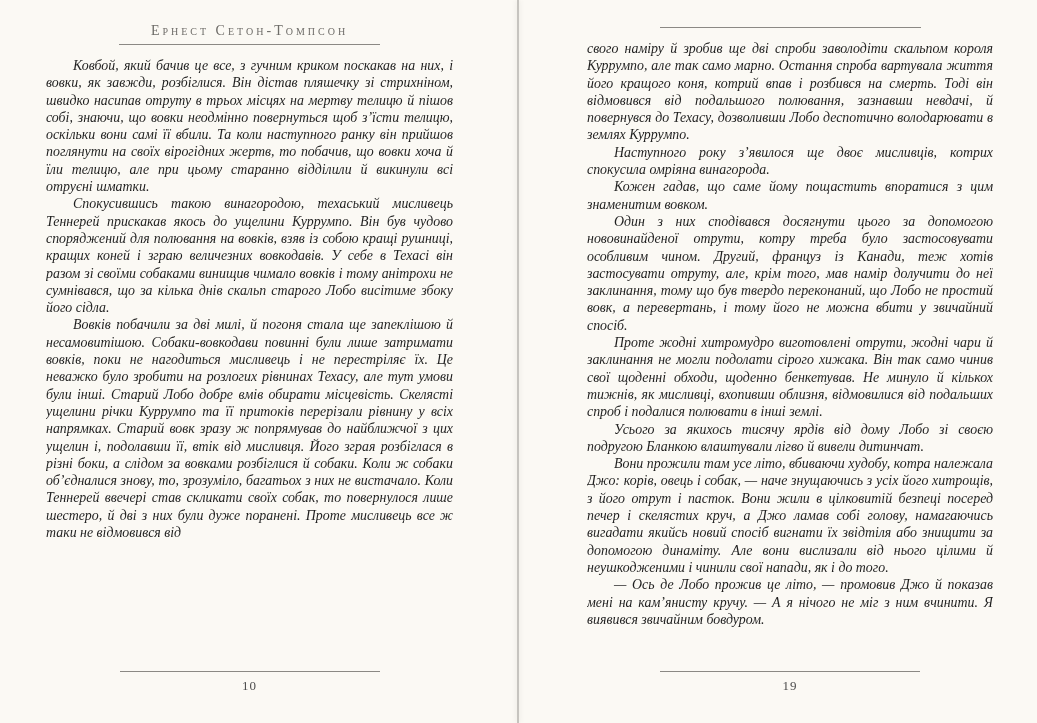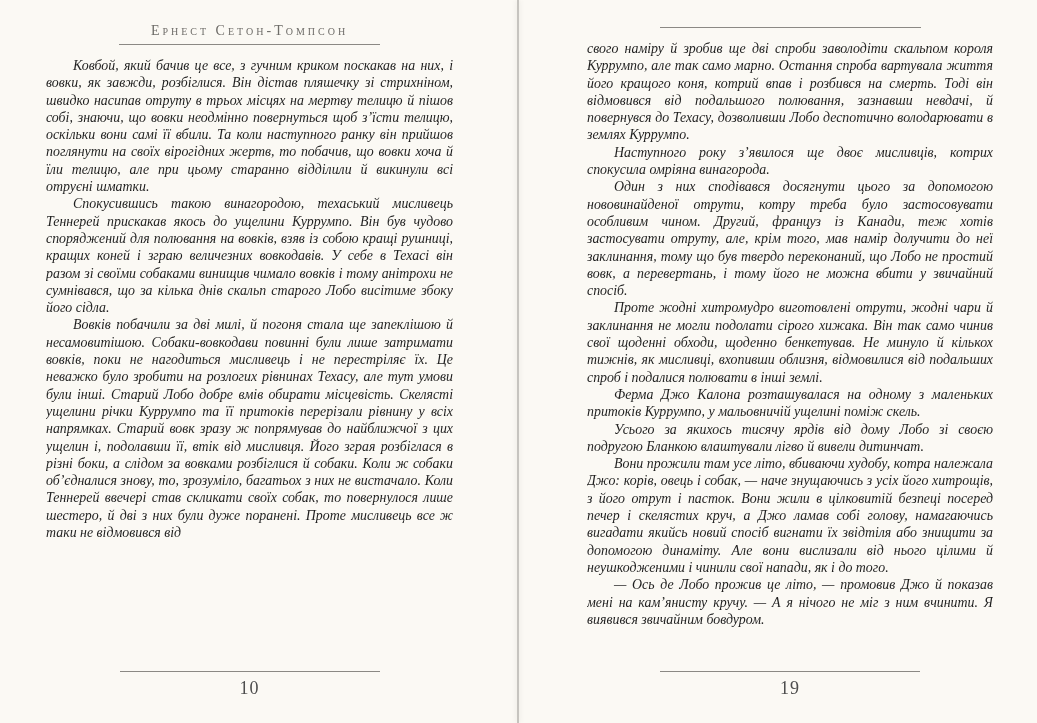--- a/index.html
+++ b/index.html
@@ -79,21 +79,21 @@
     text-align: center;
   }
   .foot-rule {
     width: 260px;
     margin: 0 auto;
     border-top: 1px solid #8b8984;
     height: 0;
   }
   .page-num {
     margin-top: 6px;
-    font-size: 18px;
+    font-size: 13px;
     color: #4d4d4d;
     letter-spacing: 1px;
   }
 </style>
 </head>
 <body>
 
 <div class="spread">
 
   <div class="page left">
@@ -114,23 +114,23 @@
 
   <div class="spine"></div>
 
   <div class="page right">
     <div class="running-head">
       <div class="head-rule"></div>
     </div>
     <div class="page-body">
         <p class="para">свого наміру й зробив ще дві спроби заволодіти скальпом короля Куррумпо, але так само марно. Остання спроба вартувала життя його кращого коня, котрий впав і розбився на смерть. Тоді він відмовився від подальшого полювання, зазнавши невдачі, й повернувся до Техасу, дозволивши Лобо деспотично володарювати в землях Куррумпо.</p>
         <p class="para indent">Наступного року з’явилося ще двоє мисливців, котрих спокусила омріяна винагорода.</p>
+        <p class="para indent">Кожен гадав, що саме йому пощастить впоратися з цим знаменитим вовком.</p>
         <p class="para indent">Один з них сподівався досягнути цього за допомогою нововинайденої отрути, котру треба було застосовувати особливим чином. Другий, француз із Канади, теж хотів застосувати отруту, але, крім того, мав намір долучити до неї заклинання, тому що був твердо переконаний, що Лобо не простий вовк, а перевертань, і тому його не можна вбити у звичайний спосіб.</p>
         <p class="para indent">Проте жодні хитромудро виготовлені отрути, жодні чари й заклинання не могли подолати сірого хижака. Він так само чинив свої щоденні обходи, щоденно бенкетував. Не минуло й кількох тижнів, як мисливці, вхопивши облизня, відмовилися від подальших спроб і подалися полювати в інші землі.</p>
-        <p class="para indent">Ферма Джо Калона розташувалася на одному з маленьких притоків Куррумпо, у мальовничій ущелині поміж скель.</p>
         <p class="para indent">Усього за якихось тисячу ярдів від дому Лобо зі своєю подругою Бланкою влаштували лігво й вивели дитинчат.</p>
         <p class="para indent">Вони прожили там усе літо, вбиваючи худобу, котра належала Джо: корів, овець і собак, — наче знущаючись з усіх його хитрощів, з його отрут і пасток. Вони жили в цілковитій безпеці посеред печер і скелястих круч, а Джо ламав собі голову, намагаючись вигадати якийсь новий спосіб вигнати їх звідтіля або знищити за допомогою динаміту. Але вони вислизали від нього цілими й неушкодженими і чинили свої напади, як і до того.</p>
         <p class="para indent">— Ось де Лобо прожив це літо, — промовив Джо й показав мені на кам’янисту кручу. — А я нічого не міг з ним вчинити. Я виявився звичайним бовдуром.</p>
       </div>
     <div class="page-footer">
       <div class="foot-rule"></div>
       <div class="page-num">19</div>
     </div>
   </div>
 

